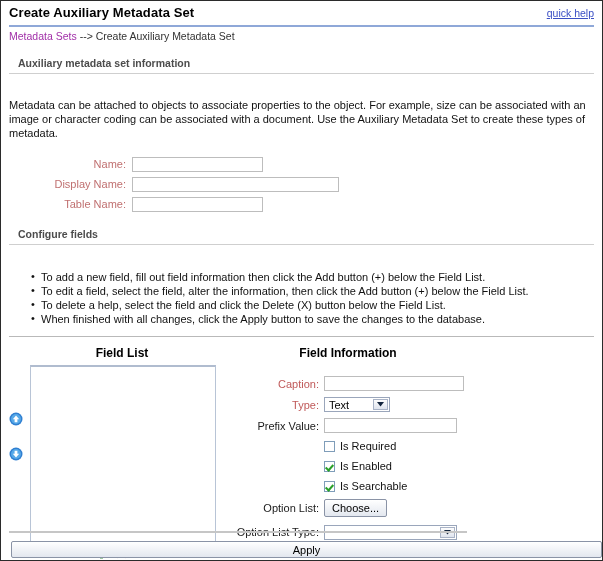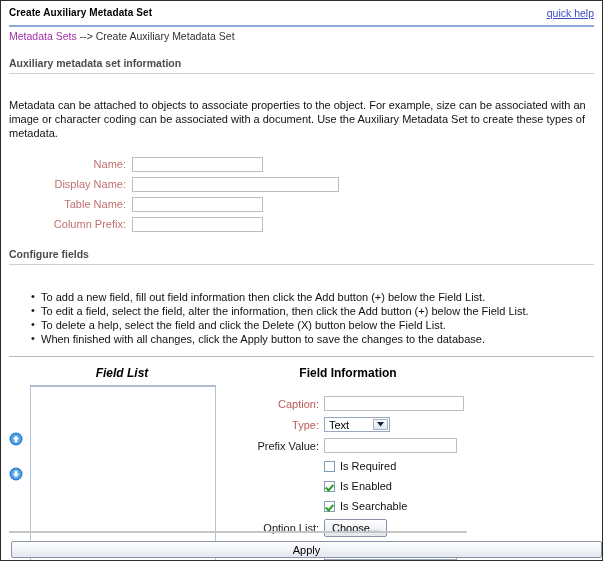--- a/index.html
+++ b/index.html
@@ -21,21 +21,21 @@
     background: #ffffff;
     overflow: hidden;
   }
 
   
   .page-head {
     position: relative;
     padding: 5px 8px 3px 8px;
   }
   .page-title {
-    font-size: 10px;
+    font-size: 13px;
     font-weight: bold;
     color: #000000;
     letter-spacing: 0.1px;
     line-height: 14px;
   }
   .quick-help {
     position: absolute;
     right: 8px;
     top: 6px;
     font-size: 10.5px;
@@ -64,20 +64,21 @@
   .section {
     margin-top: 14px;
     padding: 0 8px;
   }
   .section-title {
     font-size: 10.5px;
     font-weight: bold;
     color: #4c4c4c;
     line-height: 13px;
     padding-bottom: 2px;
+    margin-left: 9px;
   }
   .section-rule {
     height: 1px;
     background: #cfcfcf;
     margin-top: 1px;
   }
   .intro-text {
     margin-top: 24px;
     padding: 0 8px;
     font-size: 11px;
@@ -154,21 +155,20 @@
     font-size: 12px;
     font-weight: bold;
     color: #000000;
     text-align: center;
   }
   .col-head-left {
     position: absolute;
     left: 25px;
     top: 0;
     width: 192px;
-    font-style: italic;
   }
   .col-head-right {
     position: absolute;
     left: 232px;
     top: 0;
     width: 230px;
   }
 
   .fieldlist-box {
     position: absolute;
@@ -381,24 +381,20 @@
       <input class="tinput w-name" type="text" value="" style="">
     </div>
     <div class="frow">
       <div class="flabel">Display Name:</div>
       <input class="tinput w-disp" type="text" value="" style="">
     </div>
     <div class="frow">
       <div class="flabel">Table Name:</div>
       <input class="tinput w-table" type="text" value="" style="">
     </div>
-    <div class="frow">
-      <div class="flabel">Column Prefix:</div>
-      <input class="tinput w-prefix" type="text" value="" style="">
-    </div>
   </div>
 
   <div class="section">
     <div class="section-title">Configure fields</div>
     <div class="section-rule"></div>
   </div>
 
   <ul class="bullets">
     <li>To add a new field, fill out field information then click the Add button (+) below the Field List.</li>
     <li>To edit a field, select the field, alter the information, then click the Add button (+) below the Field List.</li>

